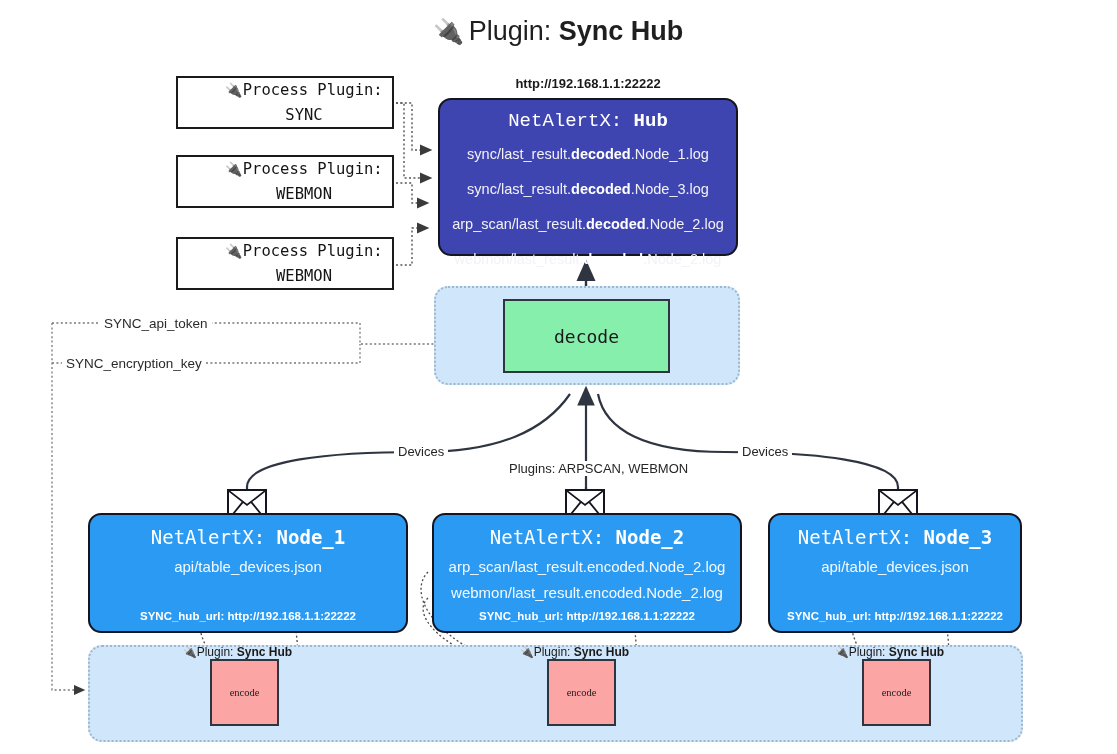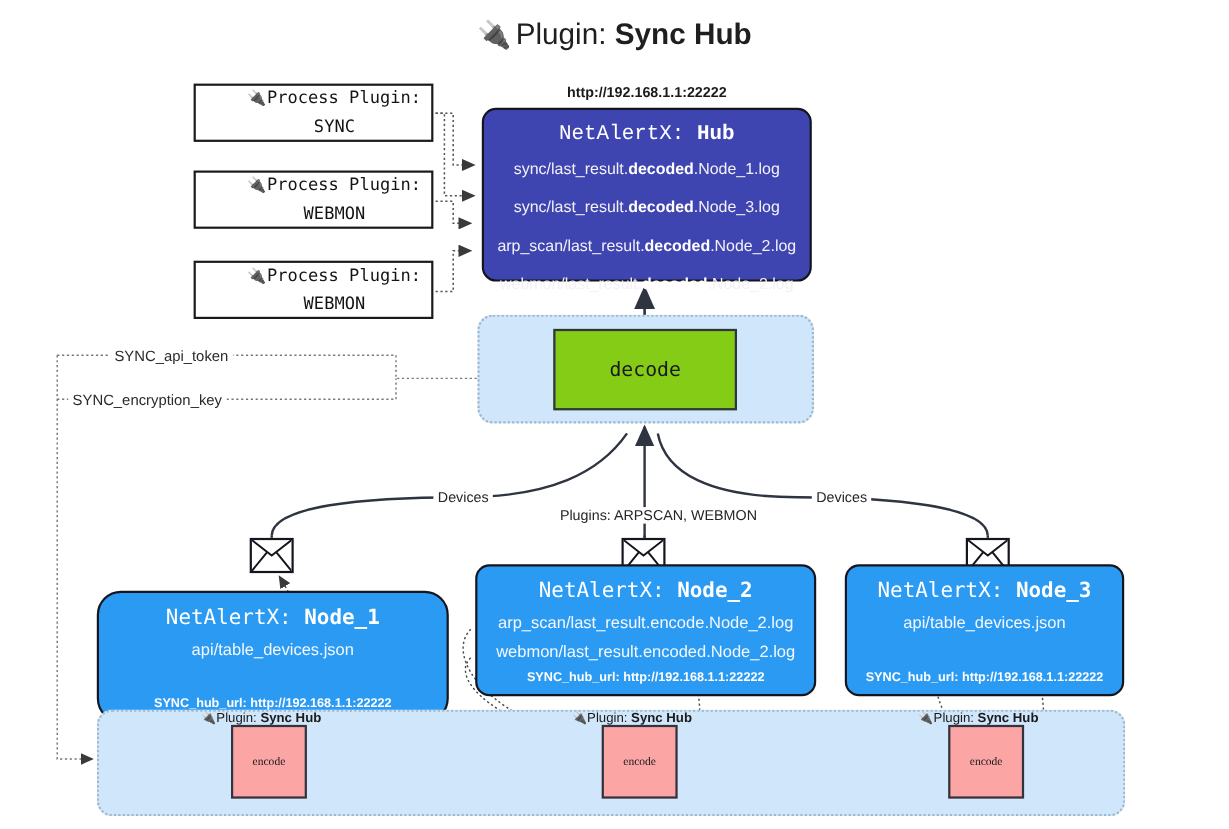--- a/index.html
+++ b/index.html
@@ -67,21 +67,21 @@
   
   .lightbox{
     background:#d0e6fa;
     border:2px dotted #9fb7cc;
     border-radius:14px;
     box-sizing:border-box;
   }
   #decodewrap{left:434px;top:286px;width:306px;height:99px;}
   #decodebox{
     left:503px;top:299px;width:167px;height:74px;
-    background:#84cc16;border:2px solid #2e3440;box-sizing:border-box;
+    background:#86efac;border:2px solid #2e3440;box-sizing:border-box;
     display:flex;align-items:center;justify-content:center;
     font-family:"DejaVu Sans Mono","Liberation Mono",monospace;
     font-size:18px;color:#1a1a1a;
   }
   #encodewrap{left:88px;top:645px;width:935px;height:97px;}
 
   
   .tokenlabel{
     font-size:13.5px;color:#2a2a2a;background:#ffffff;
     padding:0 4px;white-space:nowrap;
@@ -100,21 +100,21 @@
     font-size:19px;text-align:center;white-space:nowrap;margin-bottom:6px;
   }
   .node .ntitle b{font-weight:bold;}
   .node .nline{
     font-size:15px;line-height:26px;text-align:center;white-space:nowrap;color:#f4f9ff;
   }
   .node .nfoot{
     position:absolute;left:0;bottom:9px;width:100%;
     font-size:11.5px;font-weight:bold;text-align:center;color:#ffffff;white-space:nowrap;
   }
-  #node1{left:88px;top:537px;width:320px;border-radius:22px;}
+  #node1{left:88px;top:513px;width:320px;}
   #node2{left:432px;top:513px;width:310px;}
   #node3{left:768px;top:513px;width:254px;}
 
   
   .env{
     width:40px;height:32px;background:#ffffff;border:2px solid #15151f;
     box-sizing:border-box;
   }
   #env1{left:227px;top:489px;}
   #env2{left:565px;top:489px;}
@@ -254,21 +254,21 @@
       </svg>
   </div>
 
   <div class="abs node" id="node1">
     <div class="ntitle"><span>NetAlertX: </span><b>Node_1</b></div>
     <div class="nline">api/table_devices.json</div>
     <div class="nfoot">SYNC_hub_url: http://192.168.1.1:22222</div>
   </div>
   <div class="abs node" id="node2">
     <div class="ntitle"><span>NetAlertX: </span><b>Node_2</b></div>
-    <div class="nline">arp_scan/last_result.encode.Node_2.log</div>
+    <div class="nline">arp_scan/last_result.encoded.Node_2.log</div>
     <div class="nline">webmon/last_result.encoded.Node_2.log</div>
     <div class="nfoot">SYNC_hub_url: http://192.168.1.1:22222</div>
   </div>
   <div class="abs node" id="node3">
     <div class="ntitle"><span>NetAlertX: </span><b>Node_3</b></div>
     <div class="nline">api/table_devices.json</div>
     <div class="nfoot">SYNC_hub_url: http://192.168.1.1:22222</div>
   </div>
 
   <div class="abs lightbox" id="encodewrap"></div>

